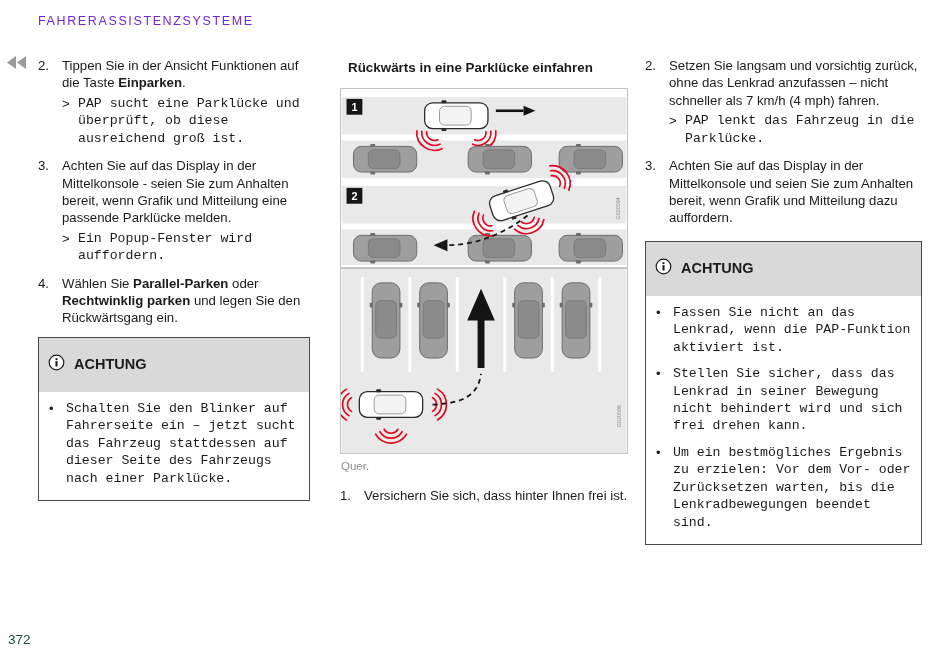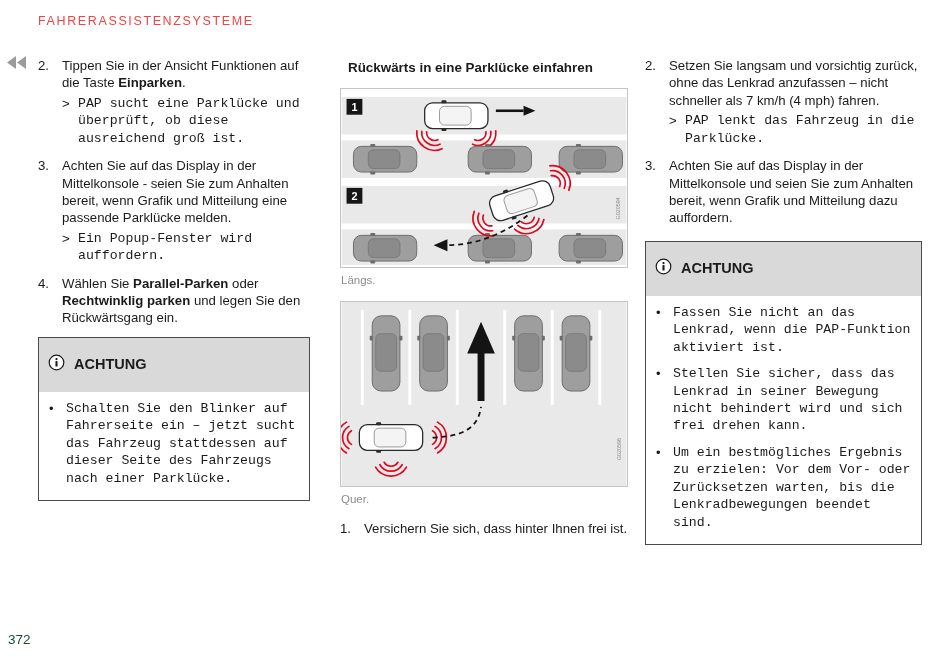--- a/index.html
+++ b/index.html
@@ -4,21 +4,21 @@
 <style>
   * { box-sizing: border-box; }
   html,body { margin:0; padding:0; }
   body {
     width:950px; height:657px; background:#ffffff; overflow:hidden; position:relative;
     font-family:"Liberation Sans", sans-serif; color:#1b1b1b;
     font-size:13.2px; line-height:1.32;
   }
   .header {
     position:absolute; left:38px; top:13px;
-    font-size:12.5px; letter-spacing:0.13em; color:#ef4444;
+    font-size:12.5px; letter-spacing:0.13em; color:#6d28d9;
   }
   .chapter-marker { position:absolute; left:7px; top:56px; }
   .page-number { position:absolute; left:8px; top:631px; font-size:13.5px; color:#14532d; }
 
   .col { position:absolute; top:57px; }
   .col1 { left:38px;  width:272px; }
   .col2 { left:340px; width:290px; }
   .col3 { left:645px; width:277px; }
 
   .li { display:flex; margin-bottom:3px; }
@@ -164,21 +164,20 @@
       <use href="#fan" transform="translate(67,6) rotate(-20)"></use>
       <use href="#fan" transform="translate(32,29) rotate(90)"></use>
     </g>
     <path d="M 188 128 C 162 148, 134 158, 106 158" fill="none" stroke="#161616" stroke-width="1.8" stroke-dasharray="5 4"></path>
     <polygon points="107,152 93,158 107,164" fill="#161616"></polygon>
     <rect x="5" y="100" width="16" height="16" fill="#161616"></rect>
     <text x="13" y="112" text-anchor="middle" font-size="11" font-weight="bold" fill="#ffffff">2</text>
 
     <text transform="translate(282,132) rotate(-90)" font-size="5.5" fill="#8f8f8f">G020594</text>
   </svg>
-  <div class="fig-caption">Längs.</div>
 
   <svg class="fig" width="288" height="186" viewBox="0 0 288 186">
     <rect width="288" height="186" fill="#e9e9e9"></rect>
     <rect x="19.5" y="8" width="3" height="96" fill="#ffffff"></rect>
     <rect x="67.5" y="8" width="3" height="96" fill="#ffffff"></rect>
     <rect x="115.5" y="8" width="3" height="96" fill="#ffffff"></rect>
     <rect x="163.5" y="8" width="3" height="96" fill="#ffffff"></rect>
     <rect x="211.5" y="8" width="3" height="96" fill="#ffffff"></rect>
     <rect x="259.5" y="8" width="3" height="96" fill="#ffffff"></rect>
 

